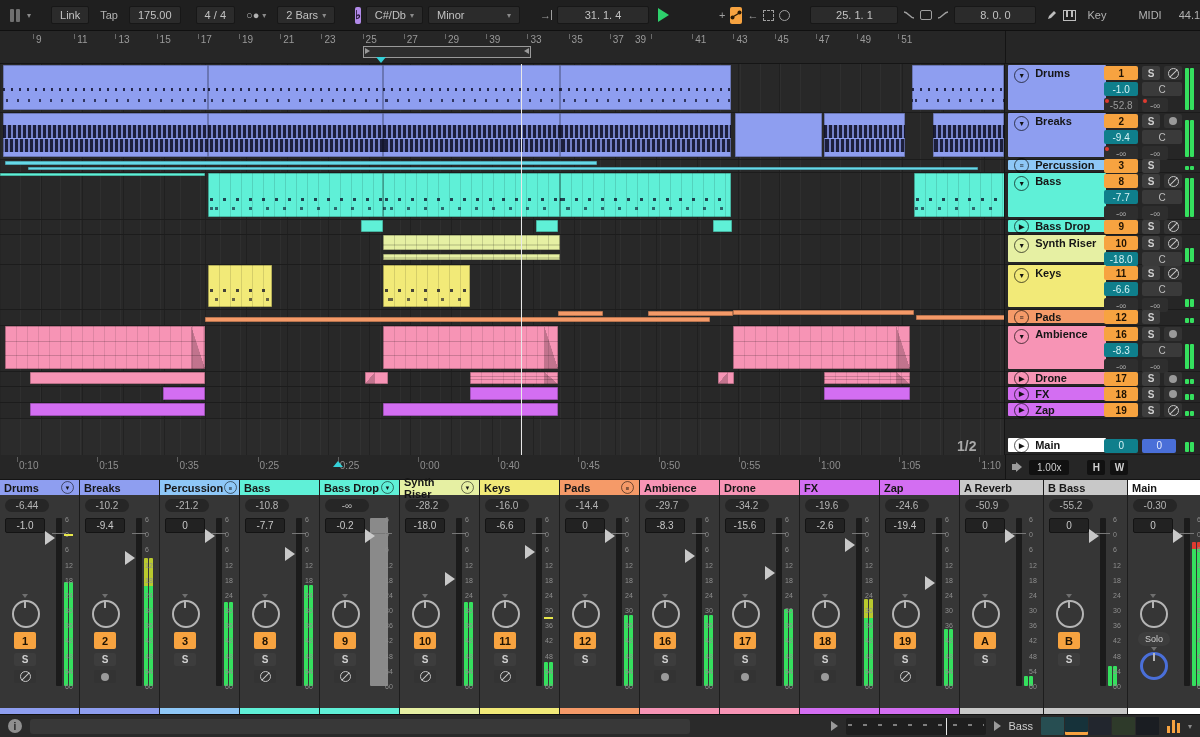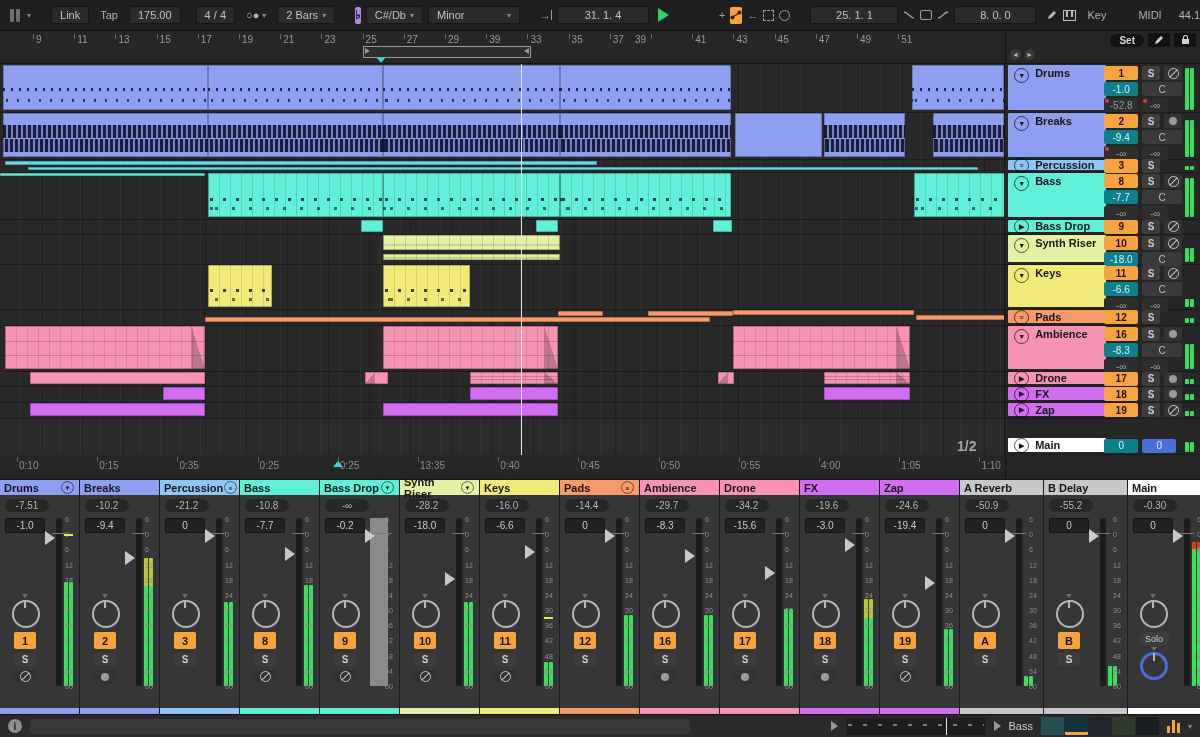--- a/index.html
+++ b/index.html
@@ -325,40 +325,20 @@
         <span class="blab" style="left: 777.6px;">45</span>
         <span class="btick" style="left: 815.8px;"></span>
         <span class="blab" style="left: 818.8px;">47</span>
         <span class="btick" style="left: 857px;"></span>
         <span class="blab" style="left: 860px;">49</span>
         <span class="btick" style="left: 898.2px;"></span>
         <span class="blab" style="left: 901.2px;">51</span>
         <div class="loop-brace" style="left: 363px; width: 166px;"></div>
         <div class="start-marker" style="left: 376px;"></div>
       </div>
-    <div class="ruler-right">
-      <div class="rr-top">
-        <span class="set-pill">Set</span>
-        <span class="sq-btn">
-            <svg width="10" height="10">
-              <path d="M1 9 L2 6 L7 1 L9 3 L4 8 Z" fill="#cfcfcf"></path>
-            </svg>
-          </span>
-        <span class="sq-btn">
-            <svg width="9" height="10">
-              <rect x="1" y="4" width="7" height="5" fill="#cfcfcf"></rect>
-              <path d="M2.5 4 V2.5 a2 2 0 0 1 4 0 V4" stroke="#cfcfcf" fill="none" stroke-width="1.2"></path>
-            </svg>
-          </span>
-      </div>
-      <div class="rr-bot">
-        <span class="arr-ci">◂</span>
-        <span class="arr-ci">▸</span>
-      </div>
-    </div>
   </div>
 
   <div class="arr-body">
     <div class="timeline">
         <div class="tl-row" style="top: 0px; height: 48px;">
           <div class="clip k-drums" style="left: 3px; width: 205px; top: 1px; height: 45px; background-color: rgb(142, 158, 240);"></div>
           <div class="clip k-drums" style="left: 208px; width: 175px; top: 1px; height: 45px; background-color: rgb(142, 158, 240);"></div>
           <div class="clip k-drums" style="left: 383px; width: 177px; top: 1px; height: 45px; background-color: rgb(142, 158, 240);"></div>
           <div class="clip k-drums" style="left: 560px; width: 171px; top: 1px; height: 45px; background-color: rgb(142, 158, 240);"></div>
           <div class="clip k-drums" style="left: 912px; width: 92px; top: 1px; height: 45px; background-color: rgb(142, 158, 240);"></div>
@@ -715,46 +695,53 @@
         <span class="tlab" style="left: 19px;">0:10</span>
         <span class="ttick" style="left: 97.2px;"></span>
         <span class="tlab" style="left: 99.2px;">0:15</span>
         <span class="ttick" style="left: 177.4px;"></span>
         <span class="tlab" style="left: 179.4px;">0:35</span>
         <span class="ttick" style="left: 257.6px;"></span>
         <span class="tlab" style="left: 259.6px;">0:25</span>
         <span class="ttick" style="left: 337.8px;"></span>
         <span class="tlab" style="left: 339.8px;">0:25</span>
         <span class="ttick" style="left: 418px;"></span>
-        <span class="tlab" style="left: 420px;">13:35</span>
+        <span class="tlab" style="left: 420px;">0:00</span>
         <span class="ttick" style="left: 498.2px;"></span>
         <span class="tlab" style="left: 500.2px;">0:40</span>
         <span class="ttick" style="left: 578.4px;"></span>
         <span class="tlab" style="left: 580.4px;">0:45</span>
         <span class="ttick" style="left: 658.6px;"></span>
         <span class="tlab" style="left: 660.6px;">0:50</span>
         <span class="ttick" style="left: 738.8px;"></span>
         <span class="tlab" style="left: 740.8px;">0:55</span>
         <span class="ttick" style="left: 819px;"></span>
-        <span class="tlab" style="left: 821px;">4:00</span>
+        <span class="tlab" style="left: 821px;">1:00</span>
         <span class="ttick" style="left: 899.2px;"></span>
         <span class="tlab" style="left: 901.2px;">1:05</span>
         <span class="ttick" style="left: 979.4px;"></span>
         <span class="tlab" style="left: 981.4px;">1:10</span>
         <div class="tmark" style="left: 333px;"></div>
       </div>
+    <div class="time-right">
+      <span class="spk"></span>
+      <span class="zc-box">1.00x</span>
+      <span style="width:8px;"></span>
+      <span class="zc-sq">H</span>
+      <span class="zc-sq">W</span>
+    </div>
   </div>
 
   <div class="mixer">
       <div class="strip">
         <div class="st-head" style="background: rgb(142, 158, 240);">
           <span>Drums</span>
           <span class="fold">▼</span>
         </div>
-        <div class="st-peak">-7.51</div>
+        <div class="st-peak">-6.44</div>
         <div class="st-val">-1.0</div>
         <div class="st-handle" style="top: 50.9697px;"></div>
         <div class="st-ftrack">
           <i class="zline"></i>
         </div>
         <div class="st-meter">
           <i style="height: 62%; background: rgb(53, 224, 94);"></i>
           <i style="height: 62%; background: rgb(53, 224, 94);"></i>
         </div>
         <div class="st-peakline" style="top: 54px;"></div>
@@ -1101,21 +1088,21 @@
         <div class="st-arm">
           <span class="armdot"></span>
         </div>
         <div class="st-color" style="background: rgb(247, 148, 181);"></div>
       </div>
       <div class="strip">
         <div class="st-head" style="background: rgb(211, 110, 242);">
           <span>FX</span>
         </div>
         <div class="st-peak">-19.6</div>
-        <div class="st-val">-3.0</div>
+        <div class="st-val">-2.6</div>
         <div class="st-handle" style="top: 58.4848px;"></div>
         <div class="st-ftrack">
           <i class="zline"></i>
         </div>
         <div class="st-meter">
           <i style="height: 52%; background: linear-gradient(rgb(185, 201, 46) 0px, rgb(185, 201, 46) 22%, rgb(53, 224, 94) 22%);"></i>
           <i style="height: 52%; background: linear-gradient(rgb(185, 201, 46) 0px, rgb(185, 201, 46) 22%, rgb(53, 224, 94) 22%);"></i>
         </div>
         <div class="st-scale">
           <span>6</span>
@@ -1203,21 +1190,21 @@
           <span>54</span>
           <span>60</span>
         </div>
         <div class="knob"></div>
         <div class="st-num">A</div>
         <div class="st-s">S</div>
         <div class="st-color" style="background: rgb(200, 200, 200);"></div>
       </div>
       <div class="strip wide">
         <div class="st-head" style="background: rgb(200, 200, 200);">
-          <span>B Delay</span>
+          <span>B Bass</span>
         </div>
         <div class="st-peak">-55.2</div>
         <div class="st-val">0</div>
         <div class="st-handle" style="top: 48.5455px;"></div>
         <div class="st-ftrack">
           <i class="zline"></i>
         </div>
         <div class="st-meter">
           <i style="height: 12%; background: rgb(53, 224, 94);"></i>
           <i style="height: 12%; background: rgb(53, 224, 94);"></i>

